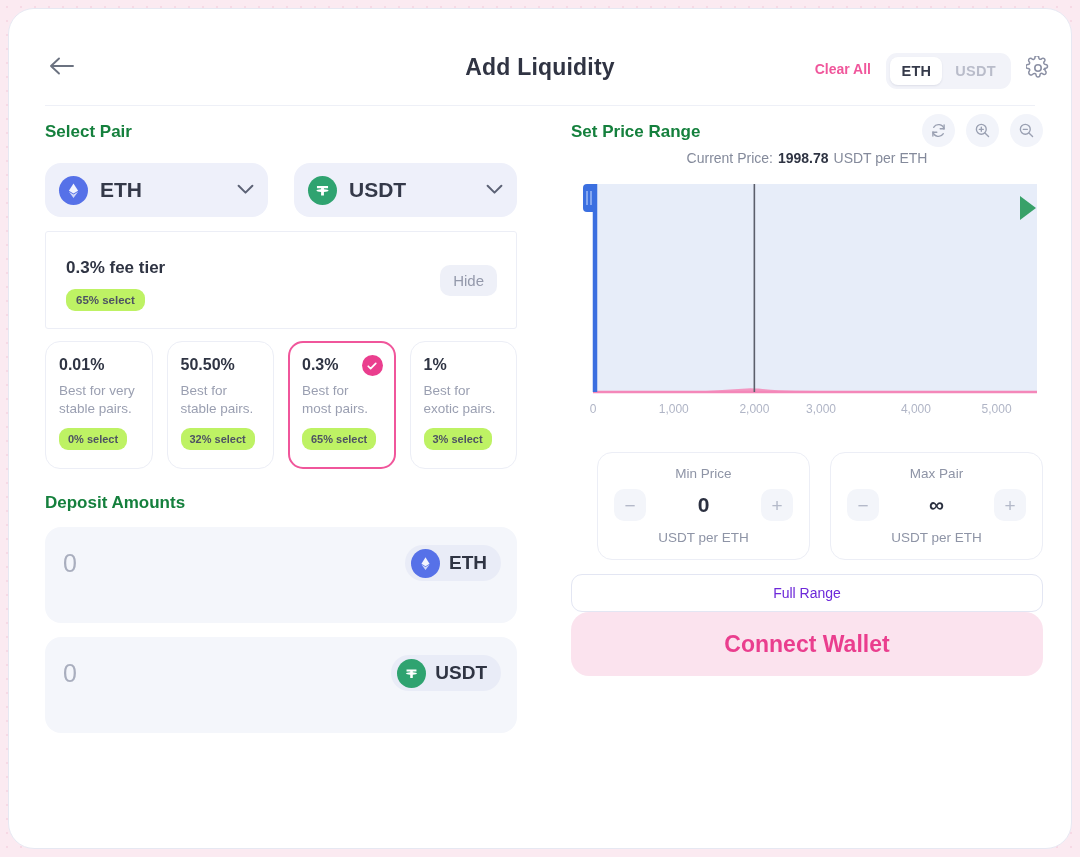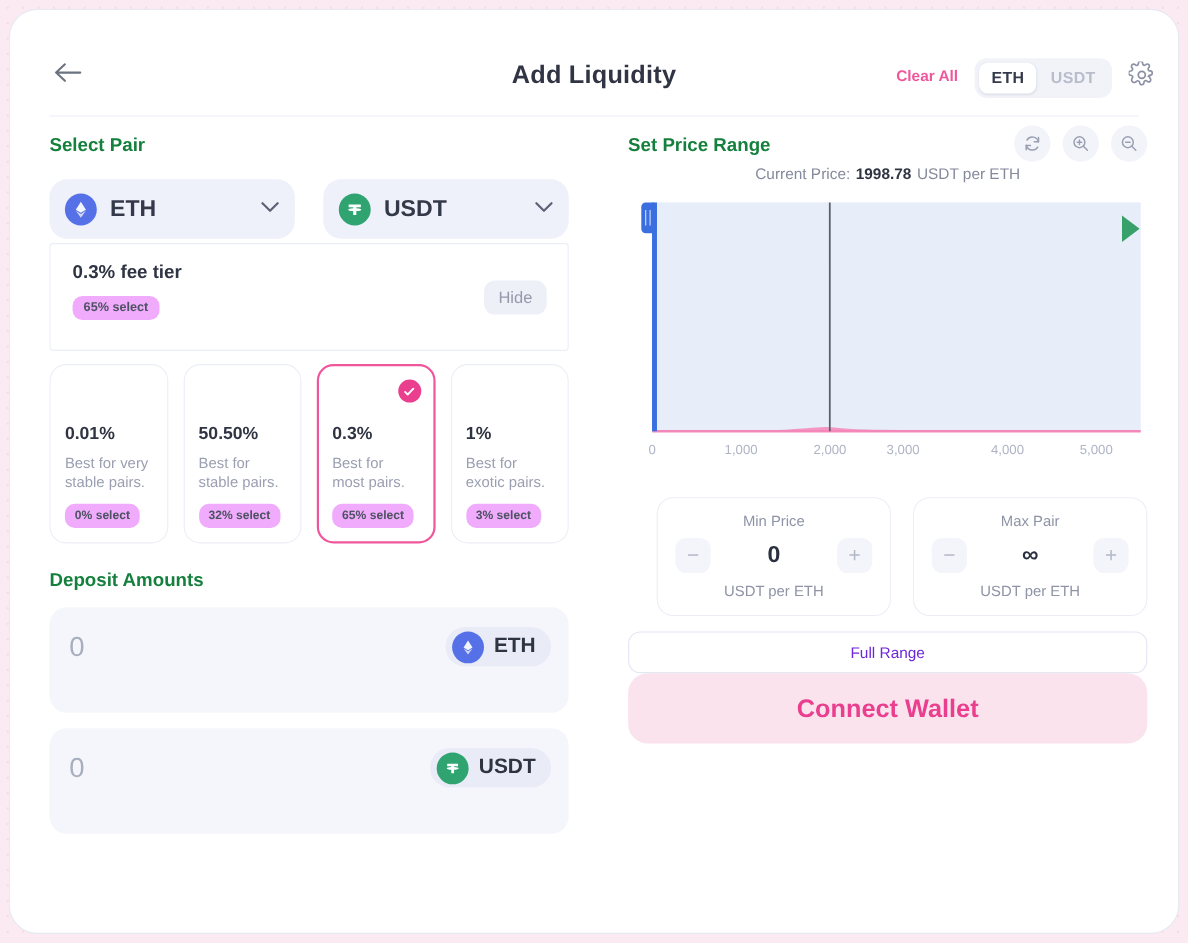--- a/index.html
+++ b/index.html
@@ -67,42 +67,42 @@
   }
   .pair-sel .nm{ font-size:21px; font-weight:bold; color:#343949; flex:1; }
   .chev{ color:#5c6275; }
 
   .coin{ width:29px; height:29px; border-radius:50%; display:flex; align-items:center; justify-content:center; flex:none;}
   .coin.eth{ background:#5671e8; }
   .coin.usdt{ background:#2fa370; }
 
   
   .fee-sum{
-    margin-top:4px; border:1px solid #eceef6; border-radius:3px;
-    height:98px; position:relative; padding:16px 20px;
+    margin-top:14px; border:1px solid #eceef6; border-radius:3px;
+    height:98px; position:relative; padding:26px 20px;
   }
   .fee-sum .ft{ font-size:17px; font-weight:bold; color:#2f3443; }
   .badge{
-    display:inline-block; margin-top:11px; background:#f0abfc; color:#4d5263;
+    display:inline-block; margin-top:11px; background:#bef264; color:#4d5263;
     font-size:11.5px; font-weight:bold; border-radius:9px; padding:5px 10px;
   }
   .hide-btn{
     position:absolute; right:19px; top:33px; background:#eef0f8; color:#9499ab;
     font-size:15px; border-radius:10px; padding:7px 13px; cursor:pointer; border:none;
     font-family:inherit;
   }
 
   
   .tiers{ display:flex; gap:14px; margin-top:12px; }
   .tier{
     flex:1; border:1px solid #eceef6; border-radius:15px; padding:14px 13px 13px;
     position:relative; cursor:pointer; min-height:128px; background:#fff;
   }
   .tier.sel{ border:2px solid #f0569b; padding:13px 12px 12px; }
-  .tier .pct{ font-size:16px; font-weight:bold; color:#2f3443;margin-top:40px; }
+  .tier .pct{ font-size:16px; font-weight:bold; color:#2f3443; }
   .tier .dsc{ font-size:13.5px; color:#9a9fb1; line-height:1.35; margin-top:8px; min-height:36px;}
   .tier .badge{ margin-top:10px; font-size:11px; padding:5px 9px; }
   .check{
     position:absolute; right:11px; top:12px; width:21px; height:21px; border-radius:50%;
     background:#ea3e8e; display:flex; align-items:center; justify-content:center;
   }
 
   
   .dep-title{ margin-top:24px; }
   .dep-box{

